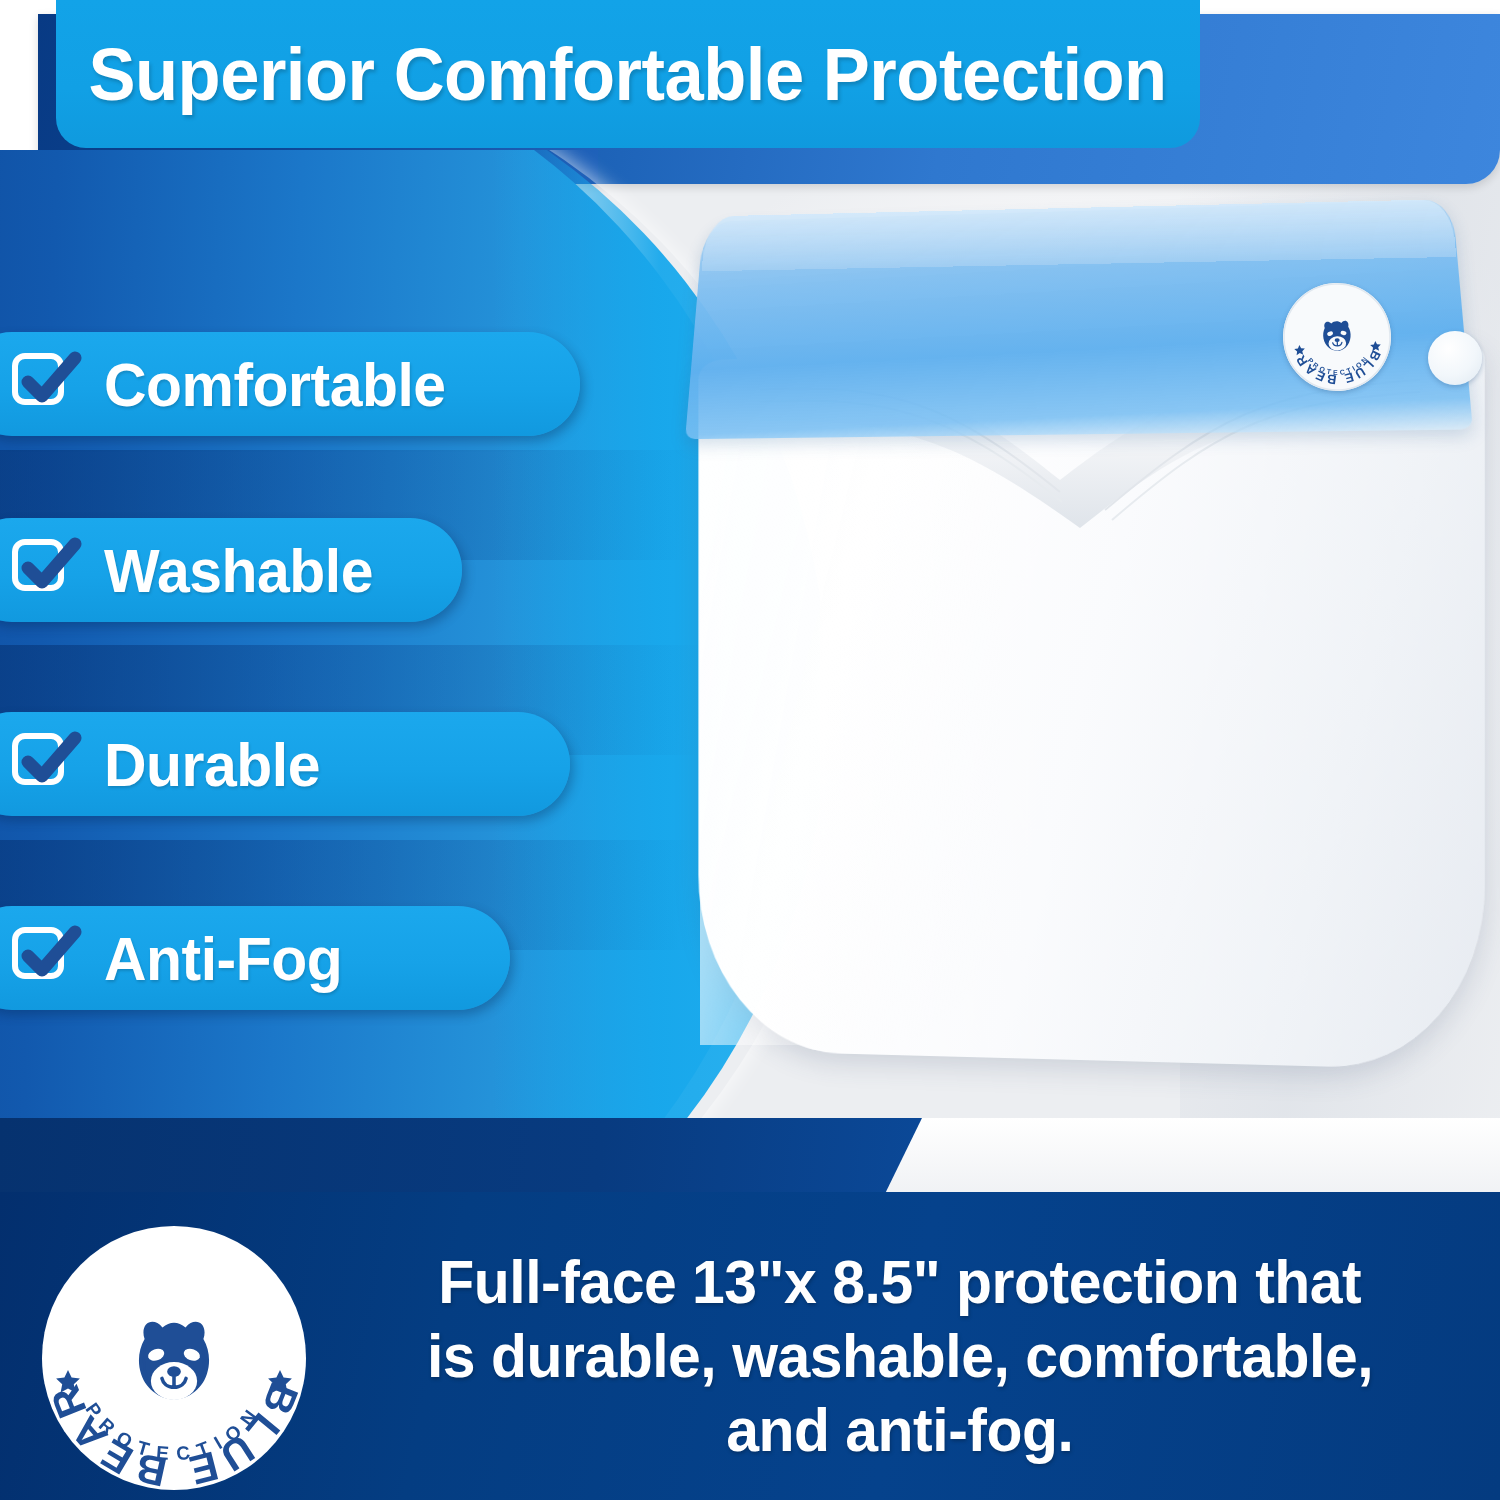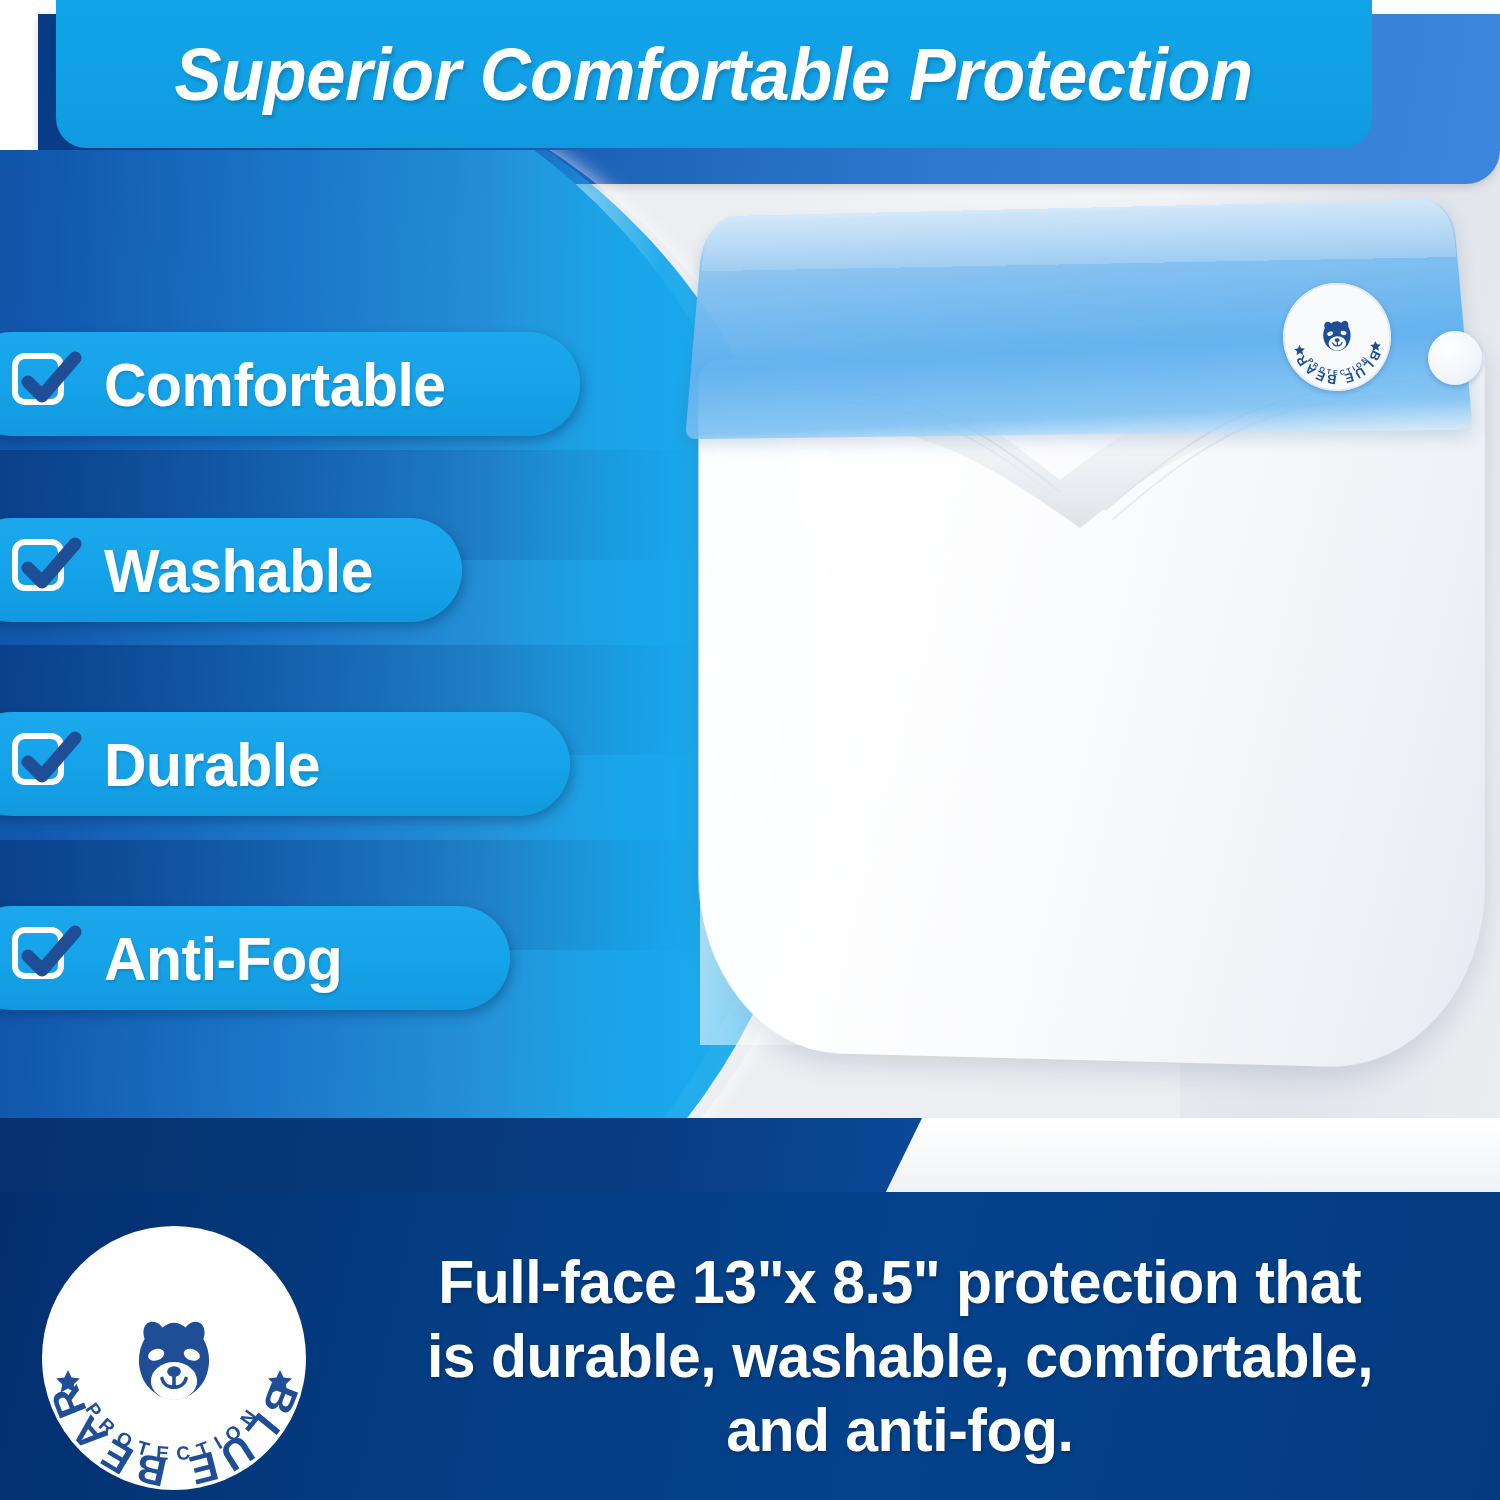--- a/index.html
+++ b/index.html
@@ -43,27 +43,26 @@
   .hdr-shadow-dark {
     position: absolute;
     left: 38px; top: 14px;
     width: 560px; height: 170px;
     background: linear-gradient(108deg, #083a84 0%, #0c4694 45%, #1f62bb 100%);
     border-radius: 0 0 0 34px;
   }
   .hdr-main {
     position: absolute;
     left: 56px; top: 0px;
-    width: 1316px; height: 148px;
+    width: 1144px; height: 148px;
     background: linear-gradient(180deg, #12a3e8 0%, #11a0e5 60%, #0f9ade 100%);
     border-radius: 0 0 30px 30px;
     display: flex;
     align-items: center;
     justify-content: center;
-    font-style: italic;
   }
   .hdr-title {
     color: #ffffff;
     font-size: 75px;
     font-weight: bold;
     letter-spacing: -0.5px;
     white-space: nowrap;
     text-shadow: 2px 3px 4px rgba(0,0,0,.18);
     font-stretch: condensed;
     transform: scaleX(0.94);

